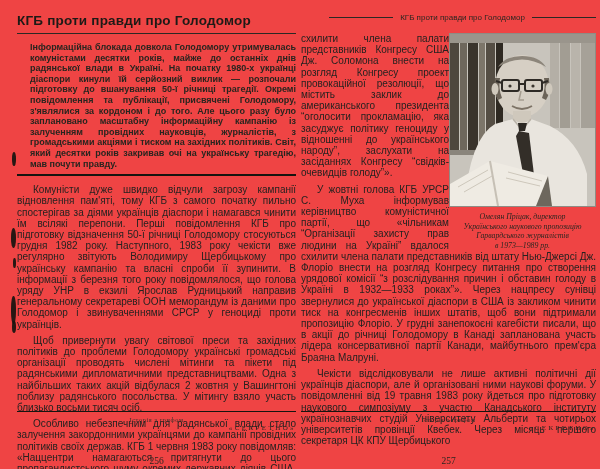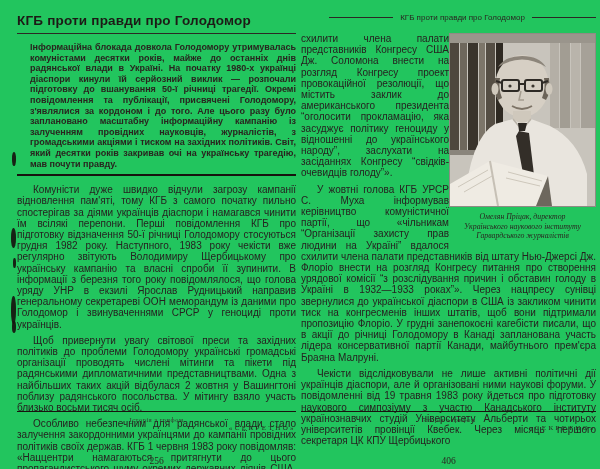--- a/index.html
+++ b/index.html
@@ -3,21 +3,21 @@
 <meta charset="utf-8">
 <style>
   html,body{margin:0;padding:0;}
   body{
     width:600px;height:469px;
     background:#f6f4ef;
     font-family:"Liberation Sans", sans-serif;
     color:#24211d;
     -webkit-font-smoothing:antialiased;
   }
-  .spread{position:relative;width:600px;height:469px;overflow:hidden;background:#22c55e;}
+  .spread{position:relative;width:600px;height:469px;overflow:hidden;background:#ef4444;}
   .page{position:absolute;top:0;height:469px;}
   .page-left{left:17px;width:279px;}
   .page-right{left:301px;width:295px;}
 
   
   .chapter-title{
     font-size:13.5px;font-weight:bold;letter-spacing:.2px;
     margin:13px 0 5px 0;color:#1d1a16;
   }
   .title-rule{border-top:1.6px solid #2c2824;}
@@ -150,35 +150,36 @@
             <path d="M69 97 L66 102 L75 150 L84 141 L79 99 Z" fill="#332e28"></path>
 
             <path d="M0 150 L40 127 L98 142 L102 172 L0 172 Z" fill="#efebe3"></path>
             <path d="M40 127 L48 172" stroke="#c6c0b5" stroke-width="2" fill="none"></path>
             <path d="M8 153 L38 136 M14 158 L42 142 M58 138 L92 147 M56 144 L90 152" stroke="#cdc7bb" stroke-width="1" fill="none"></path>
             <path d="M98 142 L102 172 L86 172 Z" fill="#6d675d"></path>
           </svg>
         </div>
         <figcaption class="caption">
           <div>Омелян Пріцак, директор</div>
-          <div>Українського наукового інституту</div>
+          <div>Українського наукового пропозицію</div>
           <div>Гарвардського журналістів</div>
+          <div>в 1973—1989 рр.</div>
         </figcaption>
       </figure>
 
       <p class="body-p no-indent">схилити члена палати представників Конгресу США Дж. Соломона внести на розгляд Конгресу проект провокаційної резолюції, що містить заклик до американського президента “оголосити прокламацію, яка засуджує політику геноциду у відношенні до українського народу”, заслухати на засіданнях Конгресу “свідків-очевидців голоду”».</p>
       <p class="body-p">У жовтні голова КГБ УРСР С. Муха інформував керівництво комуністичної партії, що «чільникам “Організації захисту прав людини на Україні” вдалося схилити члена палати представників від штату Нью-Джерсі Дж. Флоріо внести на розгляд Конгресу питання про створення урядової комісії “з розслідування причин і обставин голоду в Україні в 1932—1933 роках”». Через нацпресу сунівці звернулися до української діаспори в США із закликом чинити тиск на конгресменів інших штатів, щоб вони підтримали пропозицію Флоріо. У грудні занепокоєні кагебісти писали, що в акції до річниці Голодомору в Канаді запланована участь лідера консервативної партії Канади, майбутнього прем'єра Браяна Малруні.</p>
       <p class="body-p">Чекісти відслідковували не лише активні політичні дії українців діаспори, але й організовані ними наукові форуми. У повідомленні від 19 травня 1983 року йдеться про підготовку наукового симпозіуму з участю Канадського інституту українознавчих студій Університету Альберти та чотирьох університетів провінції Квебек. Через місяць першого секретаря ЦК КПУ Щербицького</p>
     </div>
 
     <div class="footer">
       <div class="footer-rule"></div>
       <div class="footer-series">Історія з грифом</div>
       <div class="footer-secret">«СЕКРЕТНО»</div>
-      <div class="page-num">406</div>
+      <div class="page-num">257</div>
     </div>
   </div>
 
   <div>
     <div class="artifact a1"></div>
     <div class="artifact a2"></div>
     <div class="artifact a3"></div>
     <div class="artifact a4"></div>
     <div class="artifact a5"></div>
   </div>

